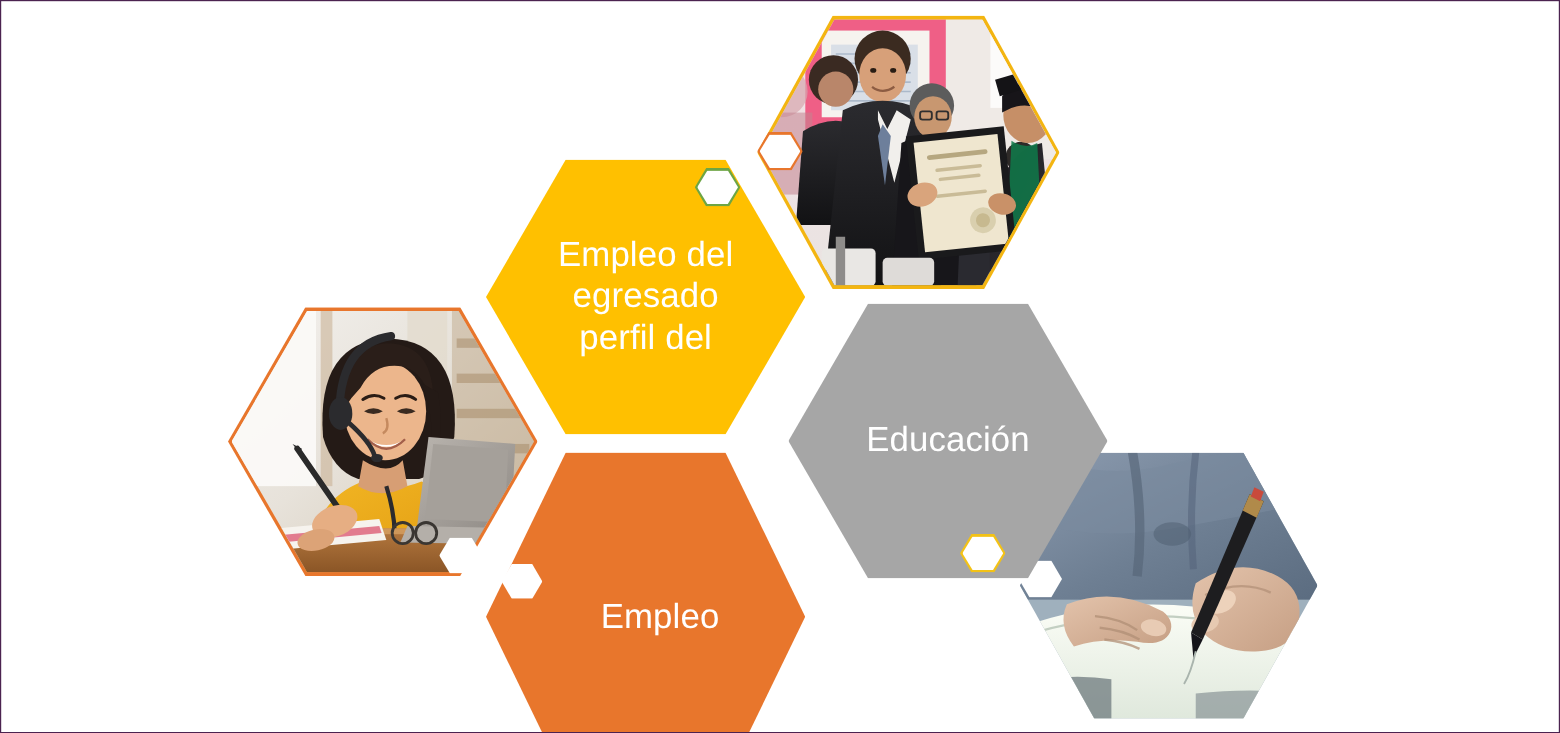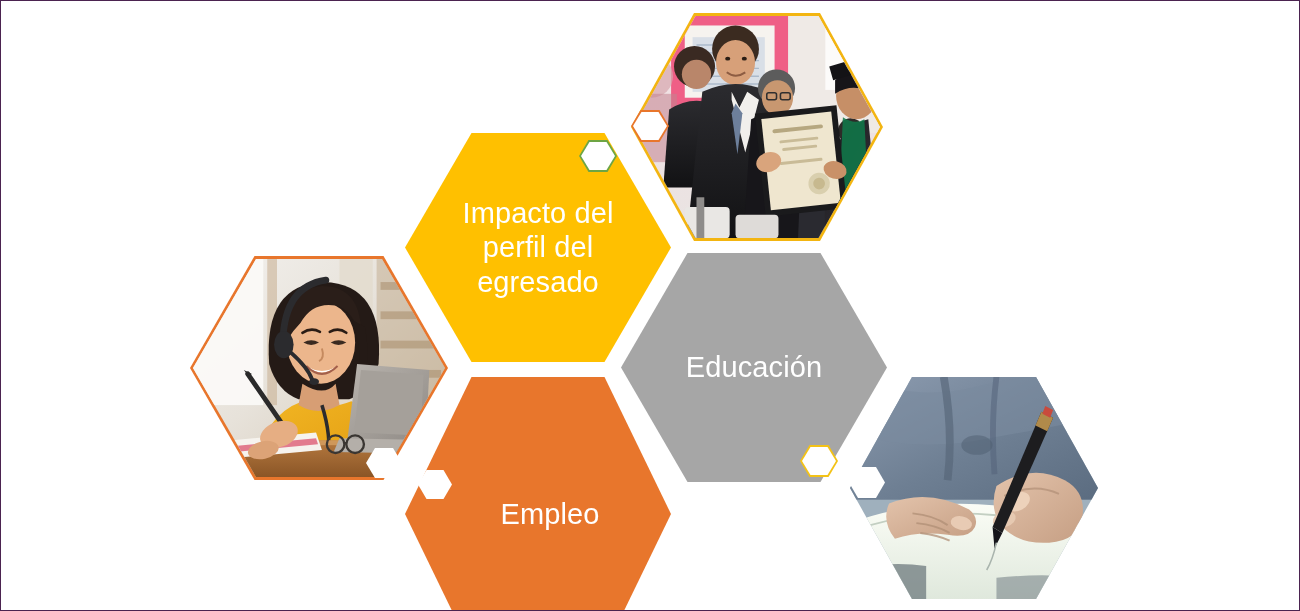--- a/index.html
+++ b/index.html
@@ -50,21 +50,21 @@
   #hex-impacto .hex-label { font-size: 29px; }
 
   #hex-empleo {
     left: 404px;  top: 376px;
     width: 266px; height: 274px;
     background: #E8762C;
   }
   #hex-empleo .hex-label { font-size: 29px; transform: translateX(12px); }
 
   #hex-educacion {
-    left: 620px;  top: 252px;
+    left: 656px;  top: 252px;
     width: 266px; height: 229px;
     background: #A6A6A6;
   }
   #hex-educacion .hex-label { font-size: 29px; }
 
   
   .hex-photo-frame {
     position: absolute;
     -webkit-clip-path: polygon(25% 0%, 75% 0%, 100% 50%, 75% 100%, 25% 100%, 0% 50%);
     clip-path: polygon(25% 0%, 75% 0%, 100% 50%, 75% 100%, 25% 100%, 0% 50%);
@@ -342,23 +342,23 @@
           <path d="M150 170 q-4 18 -10 28" stroke="#a9b4ad" stroke-width="1.6" fill="none"></path>
         </svg>
       </div>
     </div>
     <div class="mini-hex" id="mini-escritura">
       <div class="mini-fill"></div>
     </div>
 
     <div class="hex" id="hex-impacto">
       <div class="hex-label">
-        <div>Impacto del</div>
+        <div>Empleo del</div>
+        <div>egresado</div>
         <div>perfil del</div>
-        <div>egresado</div>
       </div>
     </div>
     <div class="mini-hex" id="mini-impacto">
       <div class="mini-fill"></div>
     </div>
 
     <div class="hex" id="hex-educacion">
       <div class="hex-label">
         <div>Educación</div>
       </div>

